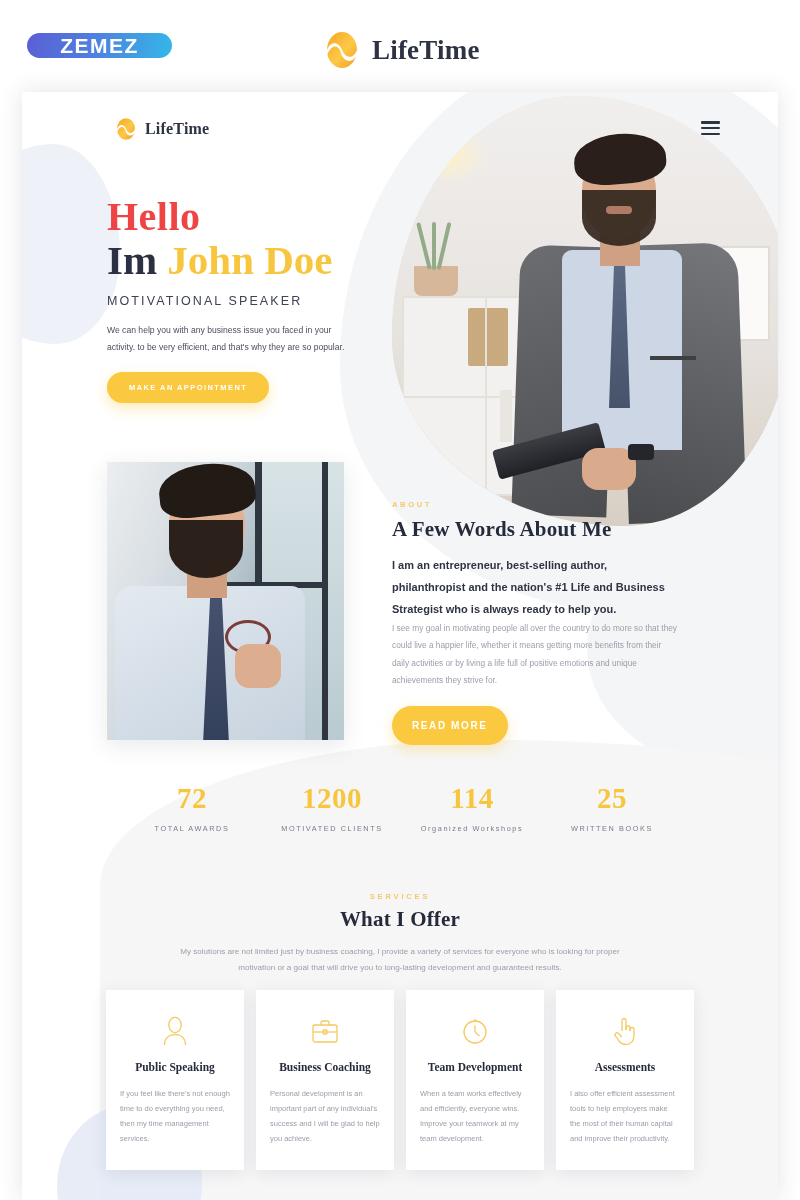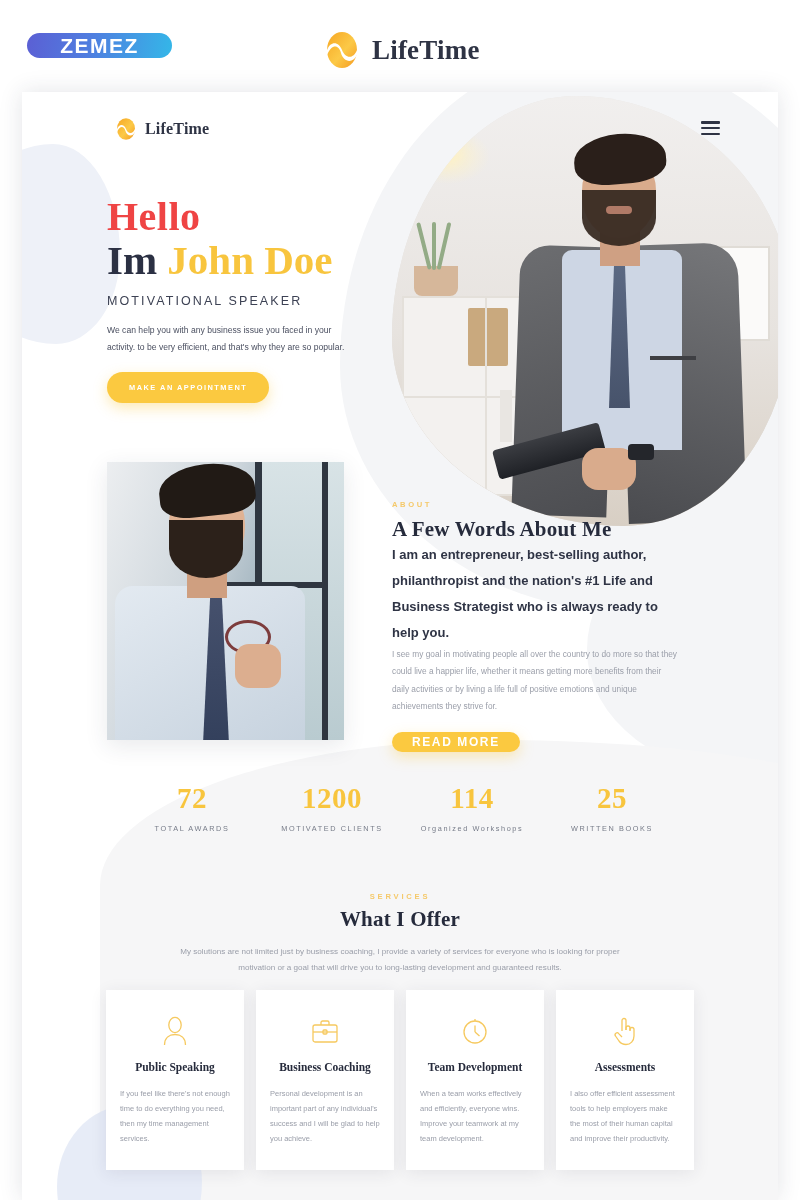--- a/index.html
+++ b/index.html
@@ -176,27 +176,27 @@
   .ap-tie{position:absolute;left:96px;top:132px;width:26px;height:150px;background:linear-gradient(180deg,#46516d,#33405c);clip-path:polygon(28% 0,72% 0,100% 100%,0 100%);}
   .ap-hand{position:absolute;left:128px;top:182px;width:46px;height:44px;border-radius:14px;background:#dcae8f;}
   .ap-glass{position:absolute;left:118px;top:158px;width:46px;height:34px;border:3px solid #7d3c3c;border-radius:50%;}
 
   .about-text { position:absolute; left: 370px; top: 408px; width: 285px; z-index:5; }
   .kicker { font-size: 7.6px; letter-spacing: 2.6px; color:#f5c96a; font-weight:600; }
   .sec-title {
     font-family:"Liberation Serif", serif; font-weight: bold; color:#262b3c;
     font-size: 21px; margin-top: 8px; letter-spacing:.2px;
   }
-  .about-lead { margin-top: 0; font-size: 13px; line-height: 2.0; color:#2f3445; font-weight:600; }
+  .about-lead { margin-top: 12px; font-size: 11px; line-height: 2.0; color:#2f3445; font-weight:600; }
   .about-body { font-size: 8.3px; line-height: 2.1; color:#9a9ea9; }
   .btn-secondary {
     display:inline-block; margin-top: 16px;
     background:#fbc940; color:#fff; border:none; cursor:pointer;
-    font-size: 12px; letter-spacing: 1.6px; font-weight:600;
-    padding: 3px 20px; border-radius: 22px;
+    font-size: 10px; letter-spacing: 1.6px; font-weight:600;
+    padding: 14px 20px; border-radius: 22px;
     box-shadow: 0 5px 14px rgba(251,201,64,.35);
   }
 
   
   .stats { position:absolute; left: 100px; top: 690px; width: 560px; display:flex; z-index:5; }
   .stat { flex: 1; text-align:center; }
   .stat .num {
     font-family:"Liberation Serif", serif; font-weight: bold; color:#f8c53e;
     font-size: 29px; letter-spacing:.5px;
   }

